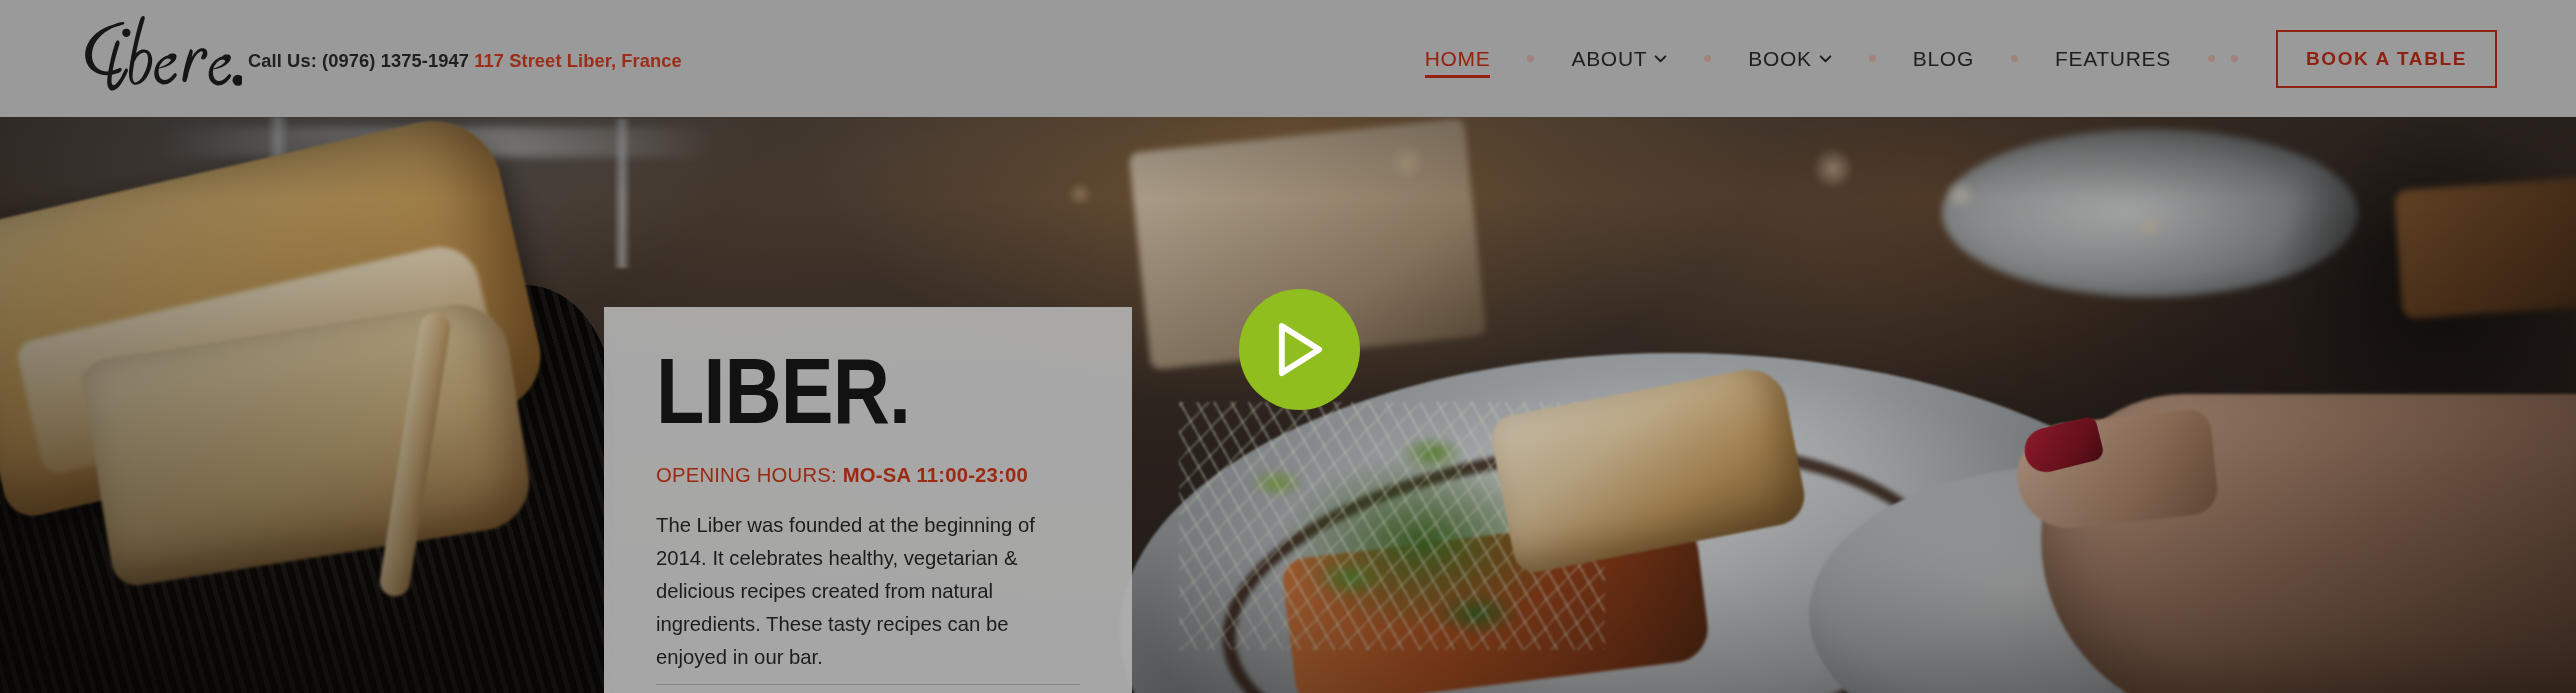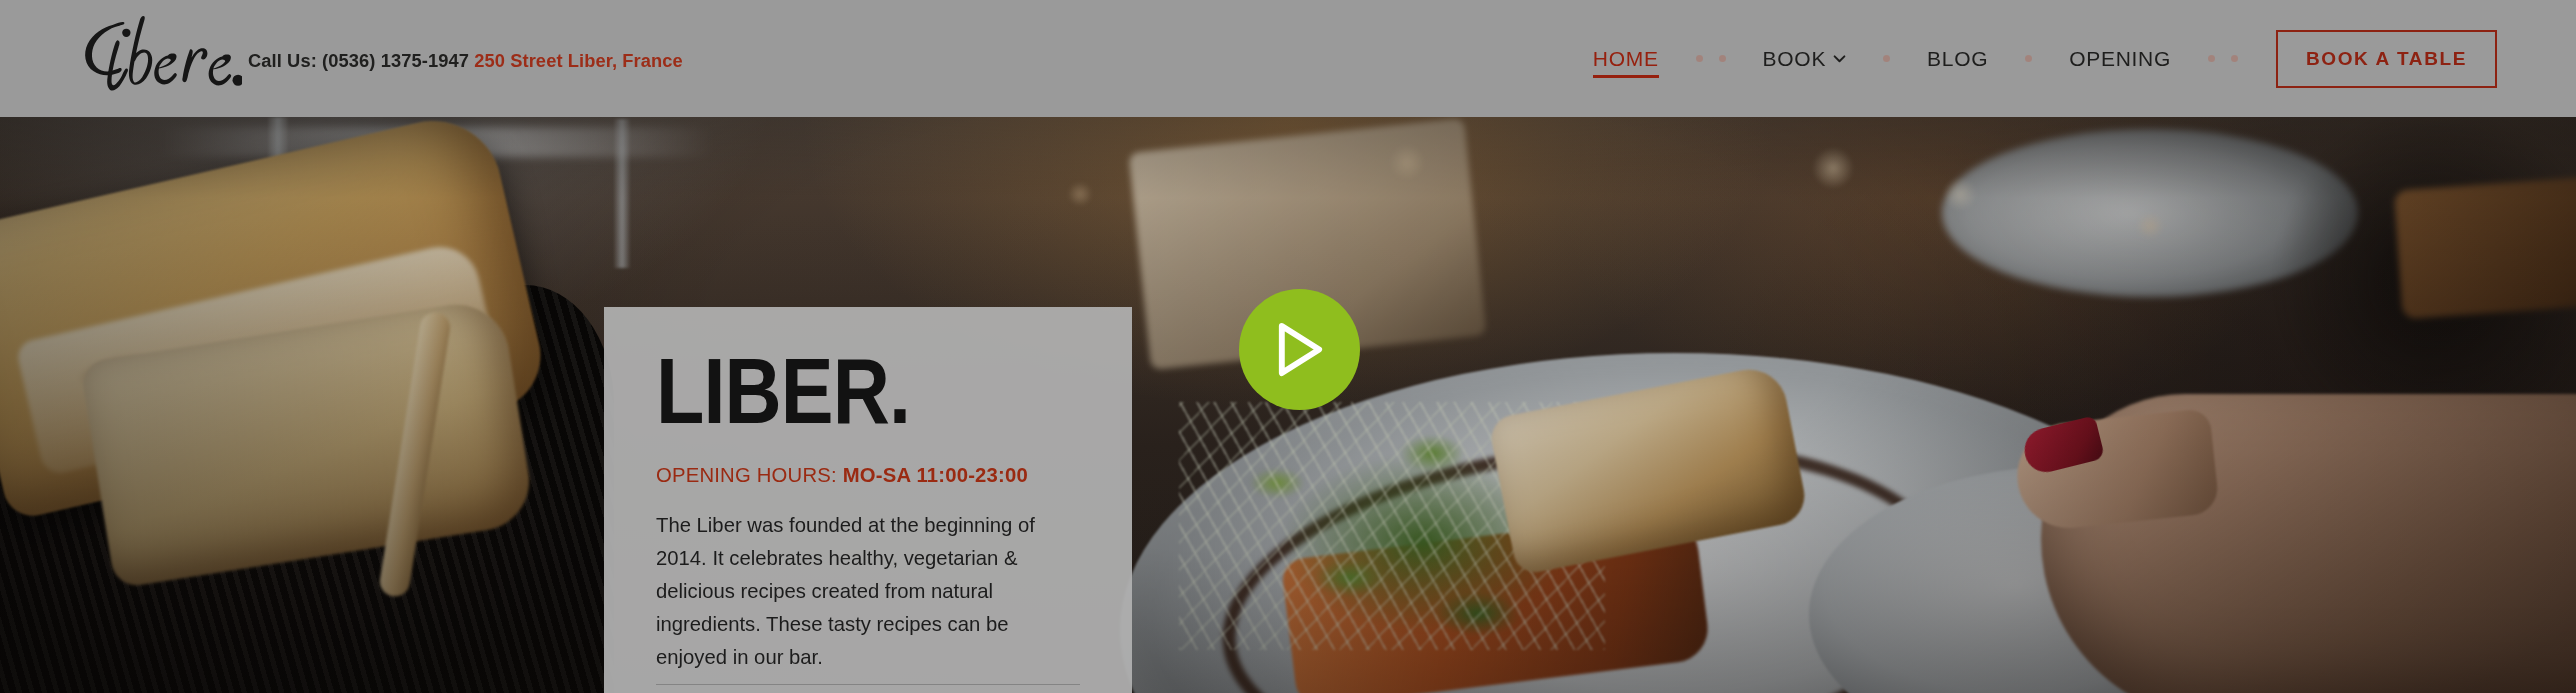--- a/index.html
+++ b/index.html
@@ -297,50 +297,58 @@
         <path d="M72 8c-4 13-9 35-11 50-1 7 0 14 4 16 4 2 9-1 13-6 4-6 7-14 6-21-1-6-5-9-10-8-4 1-8 5-10 9-1 2-1 4 1 4 1 0 2-2 3-4 2-3 5-6 8-6 3 0 4 3 4 7 0 6-3 13-6 18-3 4-6 6-8 5-2-2-2-7-1-13 2-15 7-36 11-49 1-3 1-5-1-5-1 0-2 1-3 3z"></path>
         <path d="M100 45c-5 1-11 6-13 13-2 6 0 13 5 15 5 3 11 0 15-5 2-2 3-4 1-5-1-1-2 1-4 3-3 3-7 5-10 3-3-2-4-7-3-11 7-1 14-4 17-9 2-4 0-6-3-6-2 0-3 0-5 2zm3 5c-2 3-7 6-12 7 2-5 6-9 9-9 2 0 3 1 3 2z"></path>
         <path d="M122 40c-3 8-6 20-7 27-1 3 0 5 2 5s2-2 3-5c2-10 6-20 10-24 2-2 4-3 5-2 1 1 0 3-1 5-1 2 0 3 2 3 2 0 4-3 4-6 0-4-3-6-7-5-3 1-6 4-9 9 1-4 2-7 0-8-1-1-2 0-2 1z"></path>
         <path d="M155 46c-5 1-11 6-13 13-2 6 0 13 5 15 5 3 11 0 15-5 2-2 3-4 1-5-1-1-2 1-4 3-3 3-7 5-10 3-3-2-4-7-3-11 7-1 14-4 17-9 2-4 0-6-3-6-2 0-3 0-5 2zm3 5c-2 3-7 6-12 7 2-5 6-9 9-9 2 0 3 1 3 2z"></path>
         <circle cx="171" cy="70" r="5.6"></circle>
       </g>
     </svg>
   </div>
 
   <div class="contact">
-    <span>Call Us: (0536) 1375-1947</span>
-    <span class="addr">250 Street Liber, France</span>
+    <span>Call Us: (0976) 1375-1947</span>
+    <span class="addr">117 Street Liber, France</span>
   </div>
 
   <nav class="nav">
 
     <div class="nav-item active">
       <span>HOME</span>
     </div>
     <span class="dot"></span>
 
+    <div class="nav-item">
+      <span>ABOUT</span>
+      <span class="chev">
+        <svg viewBox="0 0 12 12">
+            <path d="M1.5 4 L6 8.5 L10.5 4" stroke="#1e1e1d" stroke-width="1.8" fill="none" stroke-linecap="round" stroke-linejoin="round"></path>
+          </svg>
+      </span>
+    </div>
     <span class="dot"></span>
 
     <div class="nav-item">
       <span>BOOK</span>
       <span class="chev">
         <svg viewBox="0 0 12 12">
             <path d="M1.5 4 L6 8.5 L10.5 4" stroke="#1e1e1d" stroke-width="1.8" fill="none" stroke-linecap="round" stroke-linejoin="round"></path>
           </svg>
       </span>
     </div>
     <span class="dot"></span>
 
     <div class="nav-item">
       <span>BLOG</span>
     </div>
     <span class="dot"></span>
 
     <div class="nav-item">
-      <span>OPENING</span>
+      <span>FEATURES</span>
     </div>
     <span class="dot"></span>
 
     <span class="dot"></span>
 
     <button class="book-btn">BOOK A TABLE</button>
   </nav>
 </div>
 
 <div id="card">

